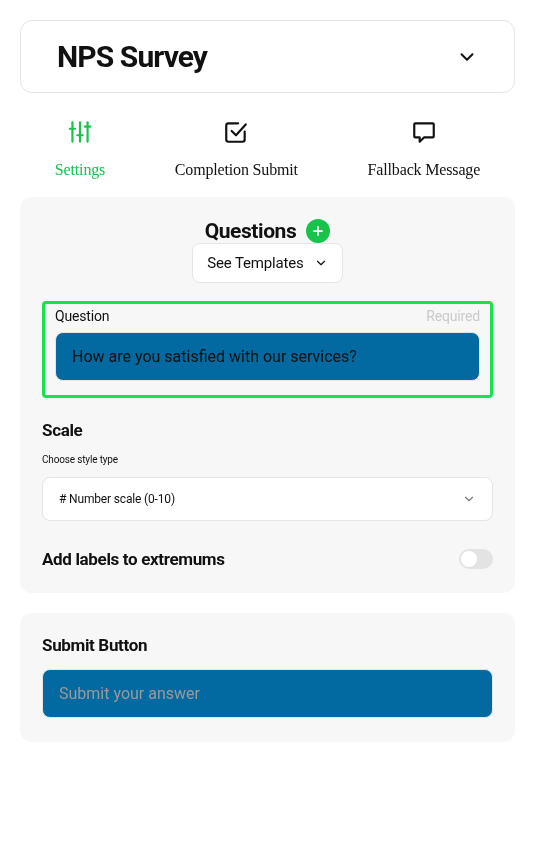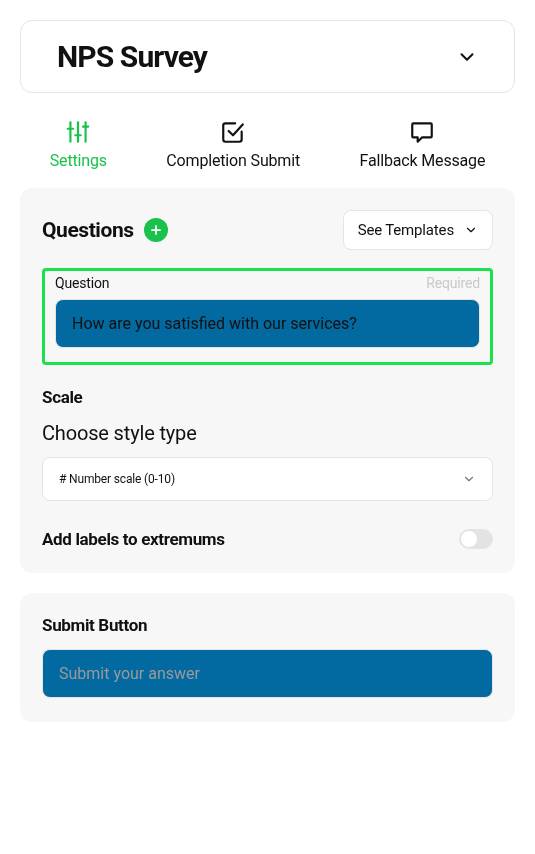--- a/index.html
+++ b/index.html
@@ -33,41 +33,43 @@
   
   .tabs {
     display: flex;
     justify-content: space-around;
     margin: 26px 0 18px 0;
   }
   .tab {
     display: flex;
     flex-direction: column;
     align-items: center;
-    gap: 6px;
+    gap: 16px;
     font-size: 16px;
     color: #111;
     cursor: pointer;
+    font-family: Liberation Serif, serif;
   }
   .tab.active { color: #19c24a; }
   .tab .icon { height: 26px; display:flex; align-items:center; }
 
   
   .panel {
     background: #f7f7f7;
     border-radius: 12px;
     padding: 22px 22px 24px 22px;
     margin-bottom: 20px;
   }
 
   .section-header {
     display: flex;
     align-items: center;
-    justify-content: space-between;
+    justify-content: flex-end;
     margin-bottom: 18px;
+    flex-direction: column;
   }
   .section-title-wrap {
     display: flex;
     align-items: center;
     gap: 10px;
   }
   .section-title {
     font-size: 21px;
     font-weight: 700;
     letter-spacing: -0.02em;
@@ -118,21 +120,21 @@
   }
   .text-input::placeholder { color: #9a9a9a; }
 
   .sub-title {
     font-size: 17px;
     font-weight: 700;
     letter-spacing: -0.02em;
     margin-bottom: 14px;
   }
   .field-label {
-    font-size: 20px;
+    font-size: 10px;
     margin-bottom: 12px;
   }
 
   .select {
     width: 100%;
     background: #fff;
     border: 1px solid #e5e5e5;
     border-radius: 8px;
     padding: 14px 16px;
     font-size: 12px;

